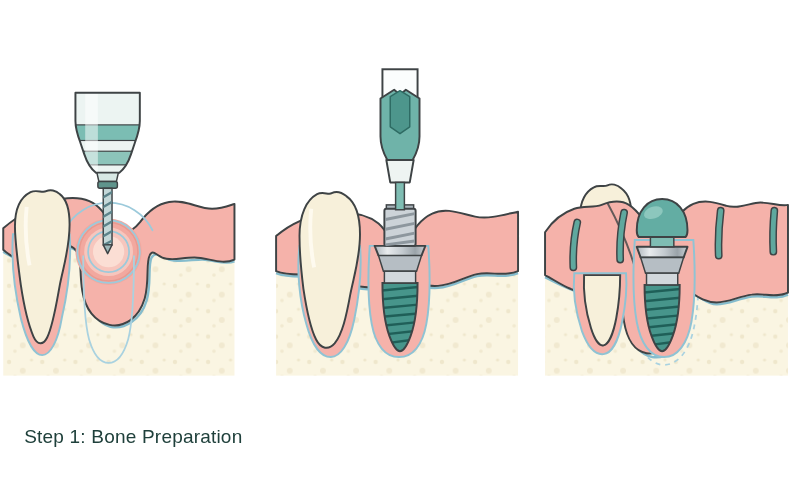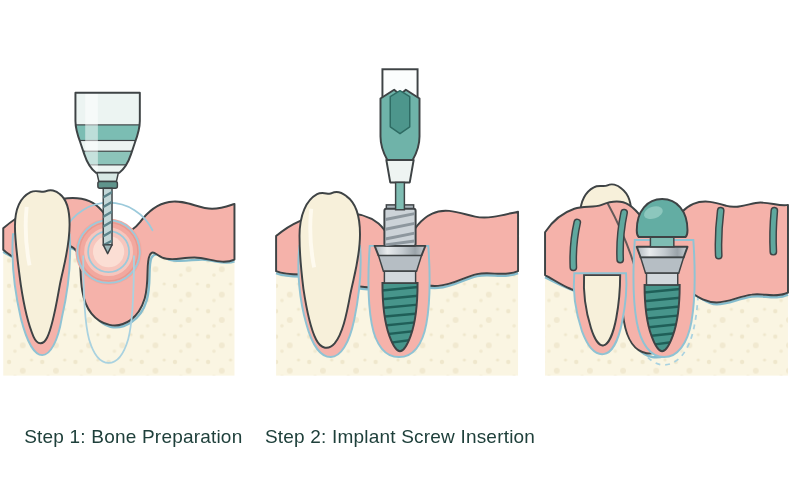--- a/index.html
+++ b/index.html
@@ -164,21 +164,20 @@
         </g>
 
         <g>
           <rect x="115" y="71" width="36" height="36" fill="#fbfdfd" stroke="#3e4345" stroke-width="2"></rect>
           <path d="M113,101 L127,92 L133,97 L139,92 L153,101 L153,140 C153,149 150,157 146,164 L120,164 C116,157 113,149 113,140 Z" fill="#6fb3a9" stroke="#3e4345" stroke-width="2" stroke-linejoin="round"></path>
           <path d="M123,99 L133,93 L143,99 L143,130 L133,137 L123,130 Z" fill="#4d968c" stroke="#2e6b63" stroke-width="1.5" stroke-linejoin="round"></path>
           <path d="M119,164 L147,164 L143,187 L123,187 Z" fill="#eef4f2" stroke="#3e4345" stroke-width="2" stroke-linejoin="round"></path>
           <rect x="128.5" y="187" width="9" height="28" fill="#7fbdb3" stroke="#3e4345" stroke-width="1.5"></rect>
         </g>
       </svg>
-      <div class="caption">Step 2: Implant Screw Insertion</div>
     </section>
 
     <section class="panel">
       <svg viewBox="0 0 266 410">
         <defs>
           <clipPath id="p3body">
               <path d="M110,292 L146,292 C146,312 144,330 139,344 C135,355 131,360 128,360 C125,360 121,355 117,344 C112,330 110,312 110,292 Z"></path>
             </clipPath>
         </defs>
 

